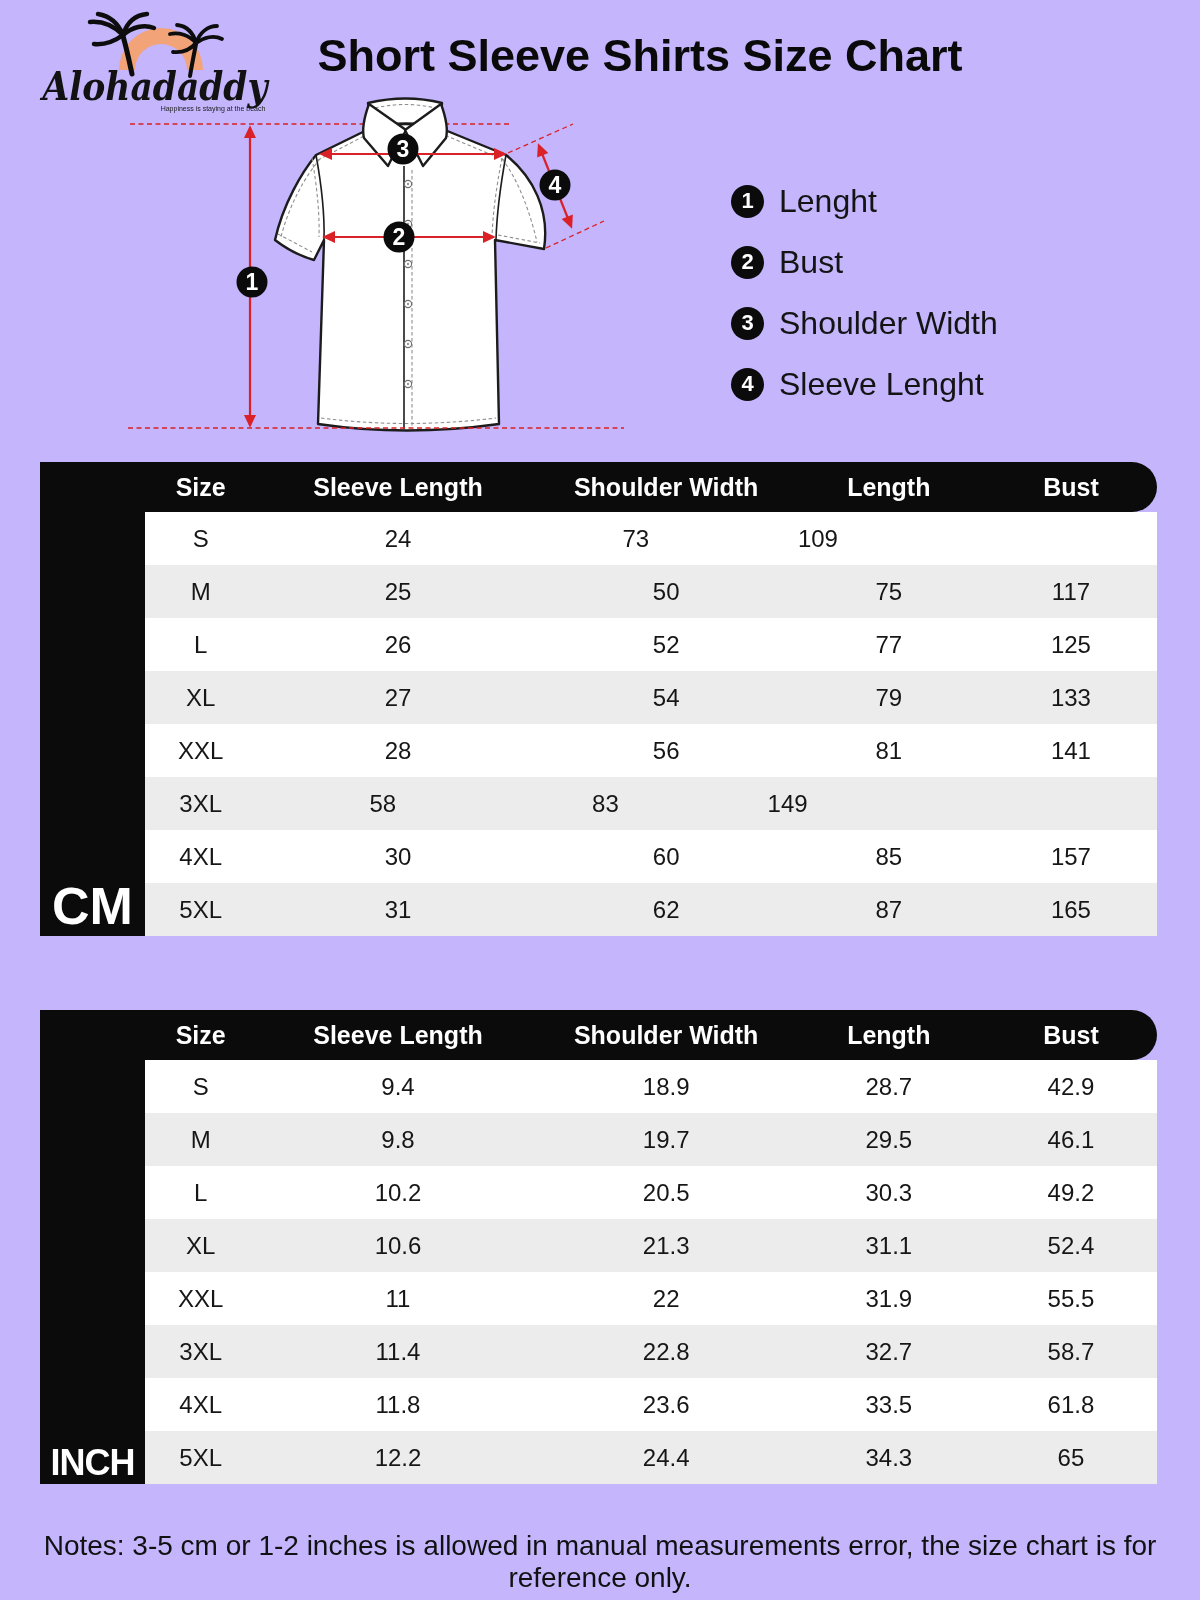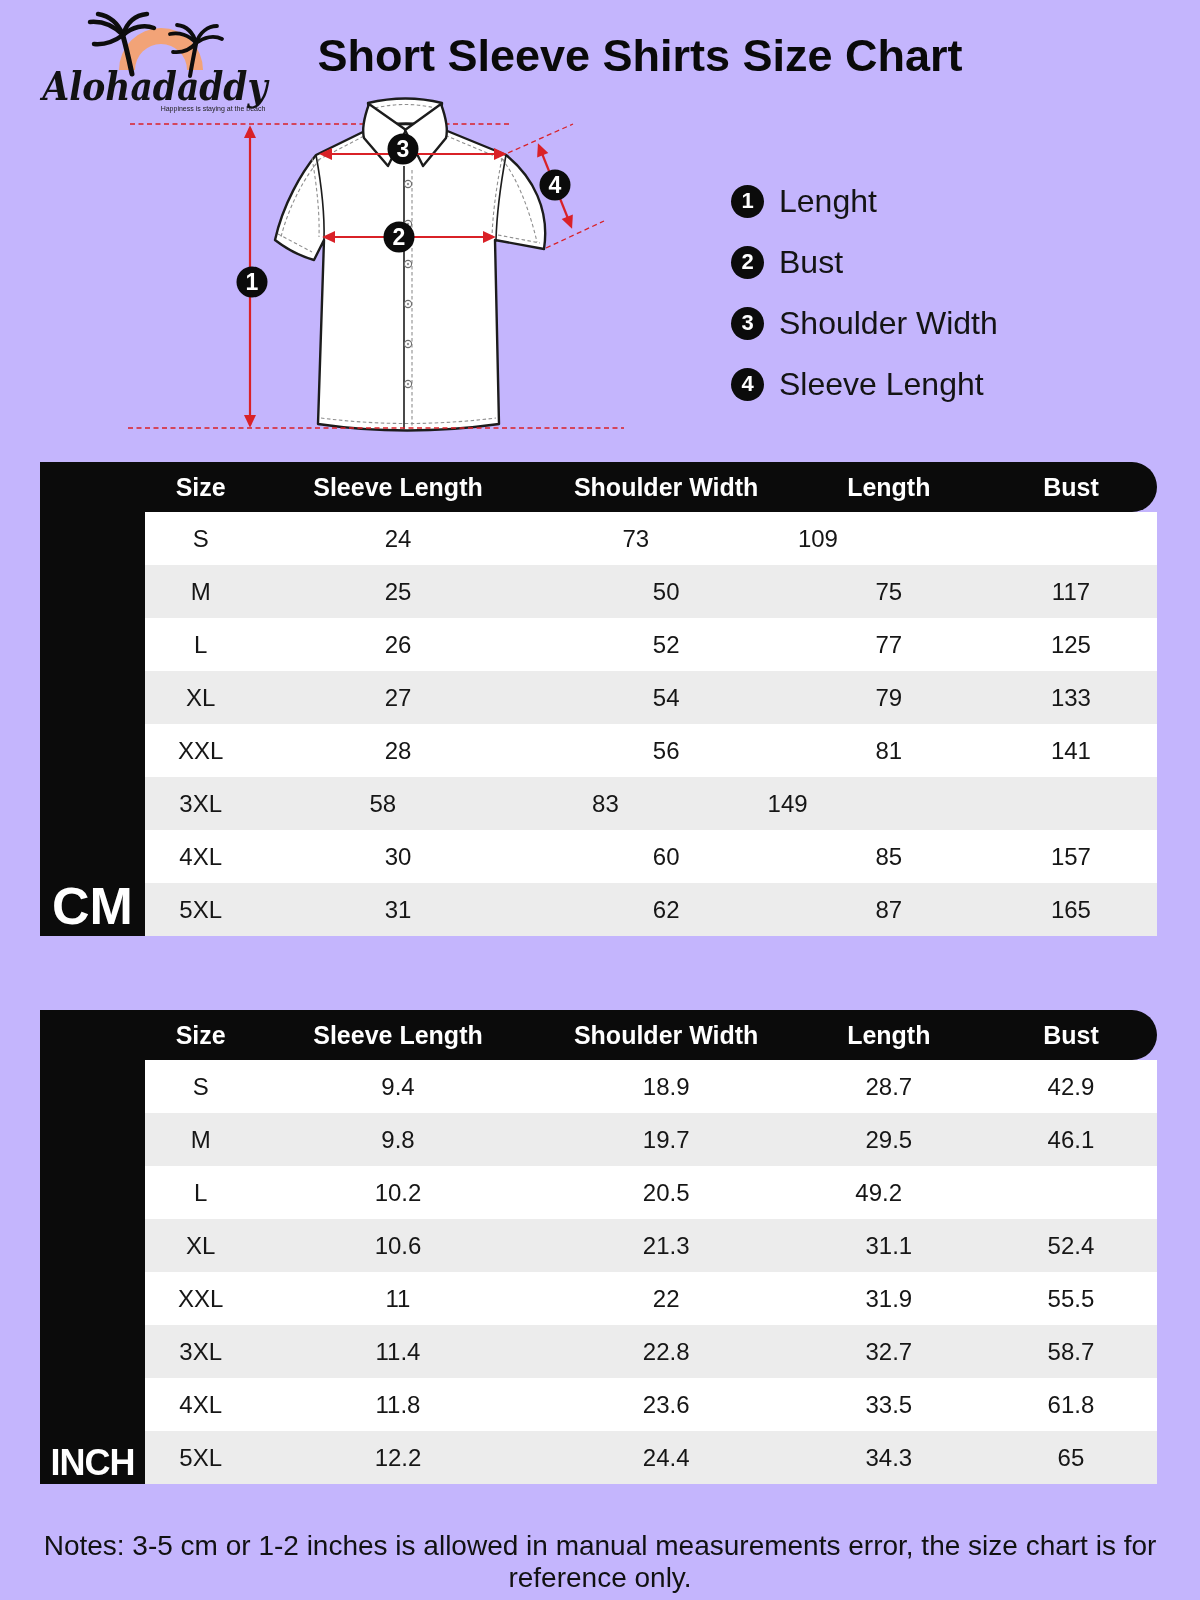--- a/index.html
+++ b/index.html
@@ -293,20 +293,21 @@
           <div class="tcell c0">M</div>
           <div class="tcell c1">9.8</div>
           <div class="tcell c2">19.7</div>
           <div class="tcell c3">29.5</div>
           <div class="tcell c4">46.1</div>
         </div>
         <div class="trow">
           <div class="tcell c0">L</div>
           <div class="tcell c1">10.2</div>
           <div class="tcell c2">20.5</div>
+          <div class="tcell c3">30.3</div>
           <div class="tcell c4">49.2</div>
         </div>
         <div class="trow">
           <div class="tcell c0">XL</div>
           <div class="tcell c1">10.6</div>
           <div class="tcell c2">21.3</div>
           <div class="tcell c3">31.1</div>
           <div class="tcell c4">52.4</div>
         </div>
         <div class="trow">

